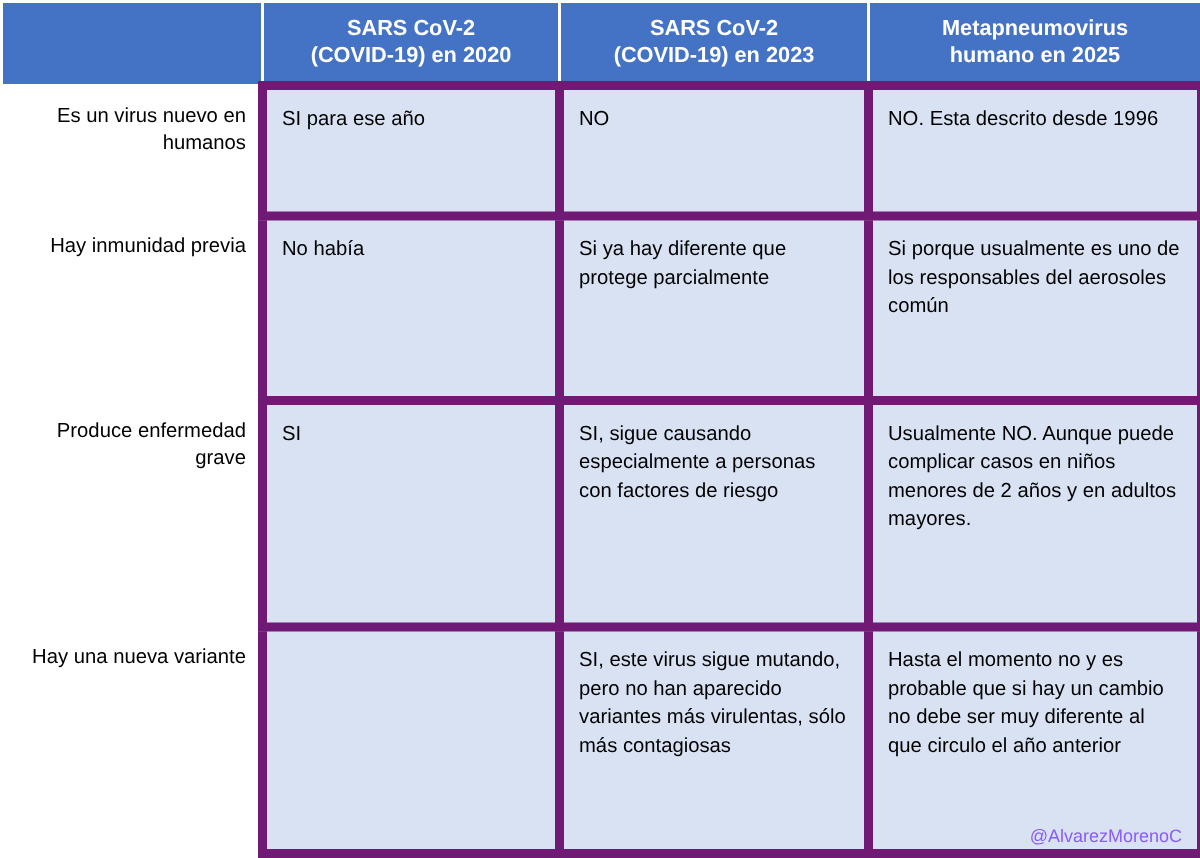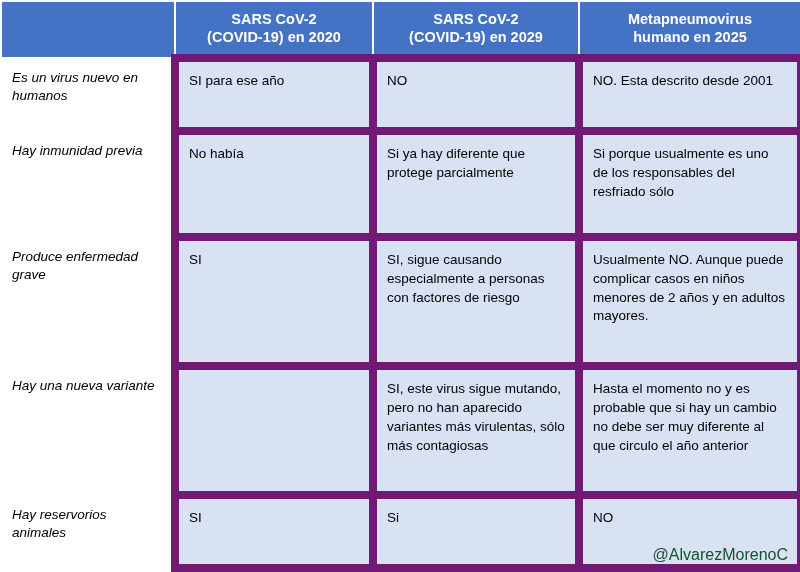--- a/index.html
+++ b/index.html
@@ -45,43 +45,42 @@
   }
   thead th.corner {
     background: #4472c4;
     border-left: 2px solid #ffffff;
   }
   tbody th.rowhead {
     background: #ffffff;
     color: #000000;
     font-size: 13.5px;
     font-weight: normal;
-    text-align: left;
+    text-align: right;
     vertical-align: top;
     padding: 10px 8px 10px 10px;
     border: 2px solid #ffffff;
     line-height: 1.35;
-    font-style: italic;
   }
   tbody td {
     background: #d9e2f3;
     color: #000000;
     font-size: 13.5px;
     text-align: left;
     vertical-align: top;
     padding: 10px 10px 10px 10px;
-    border: 8px solid #701a75;
+    border: 6px solid #701a75;
     line-height: 1.4;
   }
   .watermark {
     position: absolute;
     right: 12px;
     bottom: 8px;
-    font-size: 16px;
-    color: #14532d;
+    font-size: 12px;
+    color: #8b5cf6;
     font-family: "Liberation Sans", sans-serif;
     pointer-events: none;
   }
 </style>
 </head>
 <body>
 
 <div class="sheet">
   <table class="comparison">
     <colgroup>
@@ -92,55 +91,49 @@
     </colgroup>
     <thead>
       <tr>
         <th class="corner"></th>
         <th>
           <span>SARS CoV-2</span><br>
           <span>(COVID-19) en 2020</span>
         </th>
         <th>
           <span>SARS CoV-2</span><br>
-          <span>(COVID-19) en 2029</span>
+          <span>(COVID-19) en 2023</span>
         </th>
         <th>
           <span>Metapneumovirus</span><br>
           <span>humano  en 2025</span>
         </th>
       </tr>
     </thead>
     <tbody>
       <tr>
         <th class="rowhead">Es un virus nuevo  en humanos</th>
         <td>SI para ese año</td>
         <td>NO</td>
-        <td>NO. Esta descrito desde 2001</td>
+        <td>NO. Esta descrito desde 1996</td>
       </tr>
       <tr>
         <th class="rowhead">Hay inmunidad previa</th>
         <td>No había</td>
         <td>Si ya hay diferente que protege parcialmente</td>
-        <td>Si porque usualmente es uno de los responsables del resfriado sólo</td>
+        <td>Si porque usualmente es uno de los responsables del aerosoles común</td>
       </tr>
       <tr>
         <th class="rowhead">Produce enfermedad grave</th>
         <td>SI</td>
         <td>SI, sigue causando especialmente a personas con factores de riesgo</td>
         <td>Usualmente NO. Aunque puede complicar casos  en niños menores de 2 años y en adultos mayores.</td>
       </tr>
       <tr>
         <th class="rowhead">Hay una nueva variante</th>
         <td></td>
         <td>SI, este virus sigue mutando, pero no han aparecido variantes más virulentas, sólo más contagiosas</td>
         <td>Hasta el momento no y es probable que si hay un cambio no debe ser muy diferente al que circulo el año anterior</td>
       </tr>
-      <tr>
-        <th class="rowhead">Hay reservorios animales</th>
-        <td>SI</td>
-        <td>Si</td>
-        <td>NO</td>
-      </tr>
     </tbody>
   </table>
   <div class="watermark">@AlvarezMorenoC</div>
 </div>
 
 </body></html>

